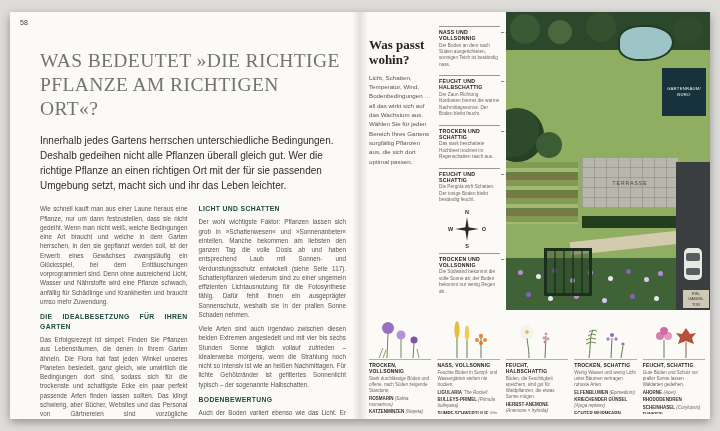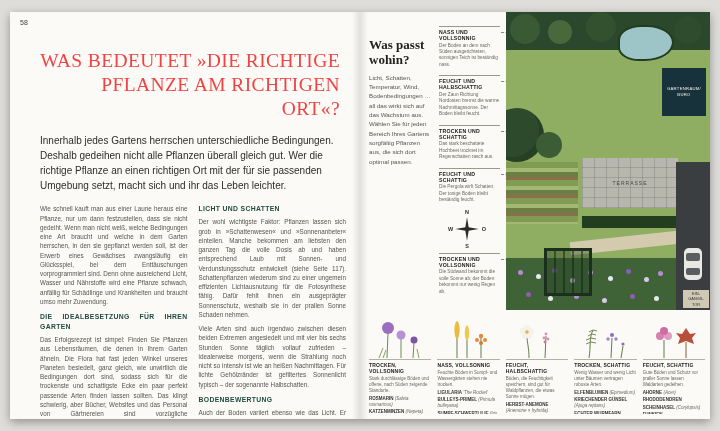--- a/index.html
+++ b/index.html
@@ -21,23 +21,22 @@
     background:linear-gradient(90deg,rgba(0,0,0,0),rgba(0,0,0,.10) 50%,rgba(0,0,0,0));
     pointer-events:none;
   }
   .page{position:relative;width:350px;height:407px;overflow:hidden;}
 
   
   .folio{position:absolute;left:10px;top:7px;font-size:7px;color:#44423e;}
   .lp-inner{position:absolute;left:30px;right:14px;top:24px;}
   .title{
     font-family:"Liberation Serif",serif;font-weight:400;
-    font-size:19.5px;line-height:1.22;letter-spacing:.4px;color:#ef4444;
+    font-size:19.5px;line-height:1.22;letter-spacing:.4px;color:#737373;
     max-width:300px;
-    text-align:right;
   }
   .standfirst{margin-top:9px;font-size:10px;line-height:1.5;color:#2e2d2b;max-width:306px;}
   .cols{display:flex;gap:11px;margin-top:11px;height:252px;overflow:hidden;}
   .col{flex:1;font-size:6.3px;line-height:1.47;color:#56544f;text-align:justify;}
   .col p{margin:0 0 5px 0;}
   .subhead{
     font-size:6.8px;font-weight:bold;color:#1f4a40;letter-spacing:.35px;
     margin:6px 0 3px 0;
   }
   .subhead.first{margin-top:0;}

